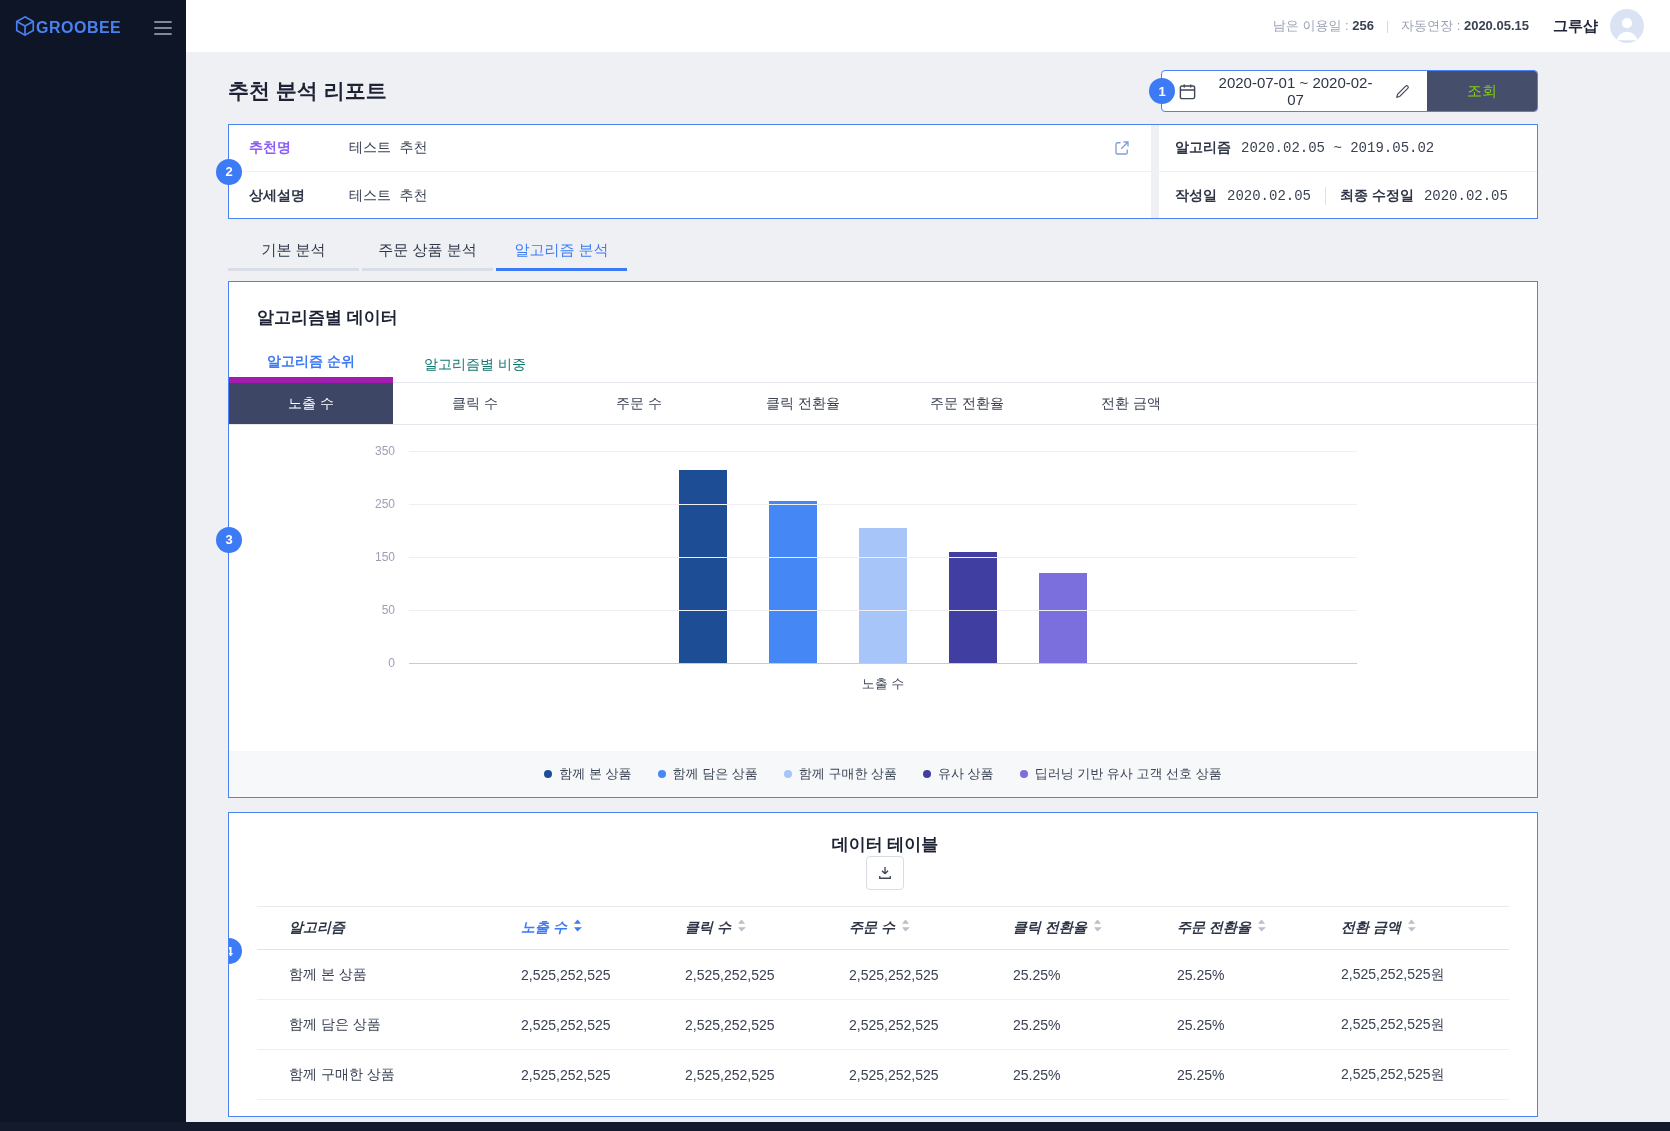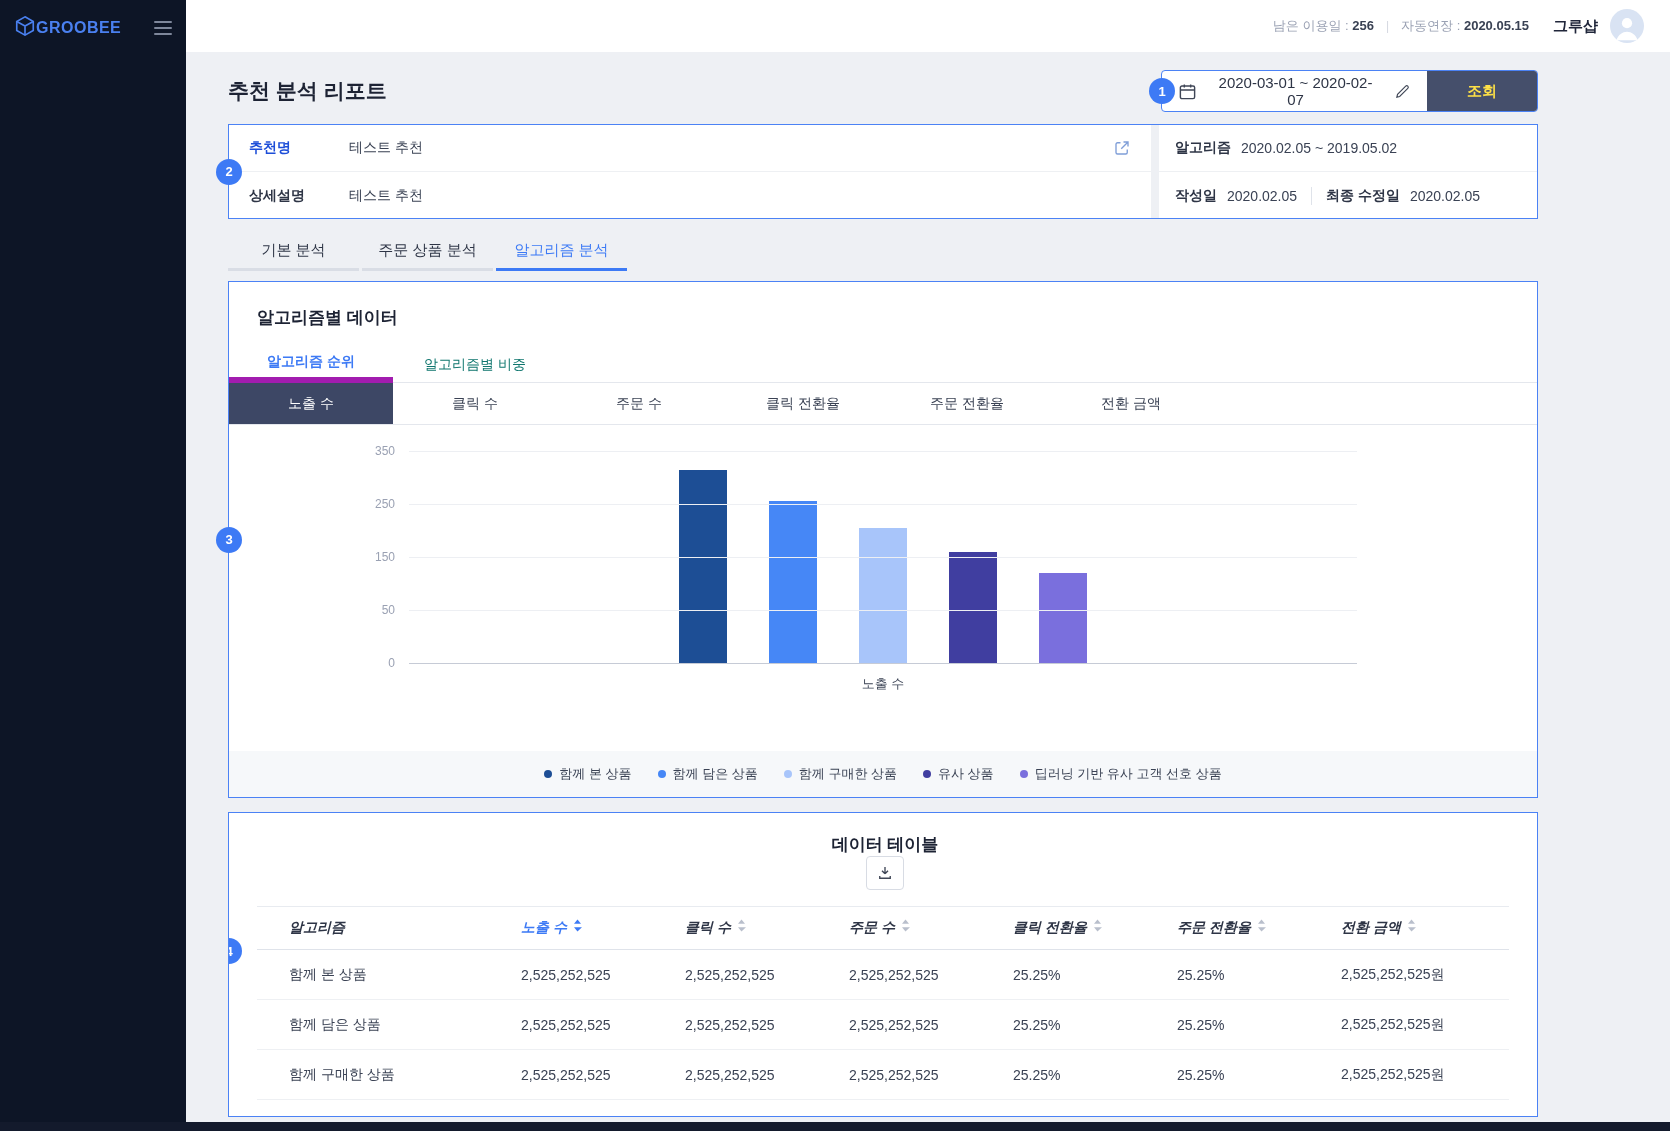--- a/index.html
+++ b/index.html
@@ -38,33 +38,33 @@
   .badge { position:absolute; left:-13px; width:26px; height:26px; border-radius:50%;
            background:#3d7af5; color:#fff; font-size:13px; font-weight:bold; z-index:4;
            display:flex; align-items:center; justify-content:center; }
   .badge.mid { top:50%; transform:translateY(-50%); }
   .outlined { border:1px solid #4b82f5; position:relative; }
 
   
   .date-filter { display:flex; height:42px; background:#fff; border-radius:4px; }
   .date-field { display:flex; align-items:center; gap:14px; padding:0 16px; width:265px; }
   .date-text { font-size:15px; color:#2e3546; flex:1; text-align:center; cursor:pointer; }
-  .search-btn { width:110px; background:#454f6b; color:#fde047; border:none; font-size:15px;
-                border-radius:0 3px 3px 0; cursor:pointer; font-family:inherit;font-weight:bold; }
+  .search-btn { width:110px; background:#454f6b; color:#84cc16; border:none; font-size:15px;
+                border-radius:0 3px 3px 0; cursor:pointer; font-family:inherit; }
   .icon-btn { background:none; border:none; cursor:pointer; display:flex; align-items:center; }
 
   
   .info-panel { margin-top:10px; display:flex; gap:8px; height:95px; }
   .info-left { flex:1; background:#fff; }
   .info-right { width:378px; background:#fff; }
   .info-row { height:47px; display:flex; align-items:center; padding:0 20px; }
   .info-row.bordered { border-bottom:1px solid #eef0f3; }
   .info-label { width:100px; font-size:14px; font-weight:bold; color:#2e3546; flex:none; }
-  .info-label.blue { color:#1d4ed8; }
-  .info-value { font-size:14px; color:#3a4254; }
+  .info-label.blue { color:#8b5cf6; }
+  .info-value { font-size:14px; color:#3a4254;font-family:Liberation Mono, monospace; }
   .info-right .info-row { padding:0 16px; gap:10px; }
   .info-right .info-label { width:auto; }
   .meta-vdiv { width:1px; height:18px; background:#dfe3ea; margin:0 4px; }
   .ext-link { margin-left:auto; }
 
   
   .main-tabs { display:flex; margin-top:14px; }
   .tab { width:131px; height:38px; margin-right:3px; display:flex; align-items:center; justify-content:center;
          font-size:15px; color:#2e3546; border-bottom:3px solid #d9dde5; cursor:pointer; }
   .tab.active { color:#3d7af5; border-bottom-color:#3d7af5; }
@@ -163,21 +163,21 @@
 
       <div class="date-filter outlined">
         <div class="badge mid">1</div>
         <div class="date-field">
           <span class="icon-btn">
             <svg width="19" height="19" viewBox="0 0 24 24" fill="none" stroke="#3f4656" stroke-width="1.8">
               <rect x="3" y="5" width="18" height="16" rx="2"></rect>
                 <path d="M3 10h18M8 3v4M16 3v4"></path>
             </svg>
           </span>
-          <span class="date-text">2020-03-01 ~ 2020-02-07</span>
+          <span class="date-text">2020-07-01 ~ 2020-02-07</span>
           <span class="icon-btn">
             <svg width="17" height="17" viewBox="0 0 24 24" fill="none" stroke="#3f4656" stroke-width="1.6">
               <path d="M4 20l1-4L16.5 4.5a2.1 2.1 0 0 1 3 3L8 19l-4 1z"></path>
             </svg>
           </span>
         </div>
         <button class="search-btn">조회</button>
       </div>
     </div>
 

